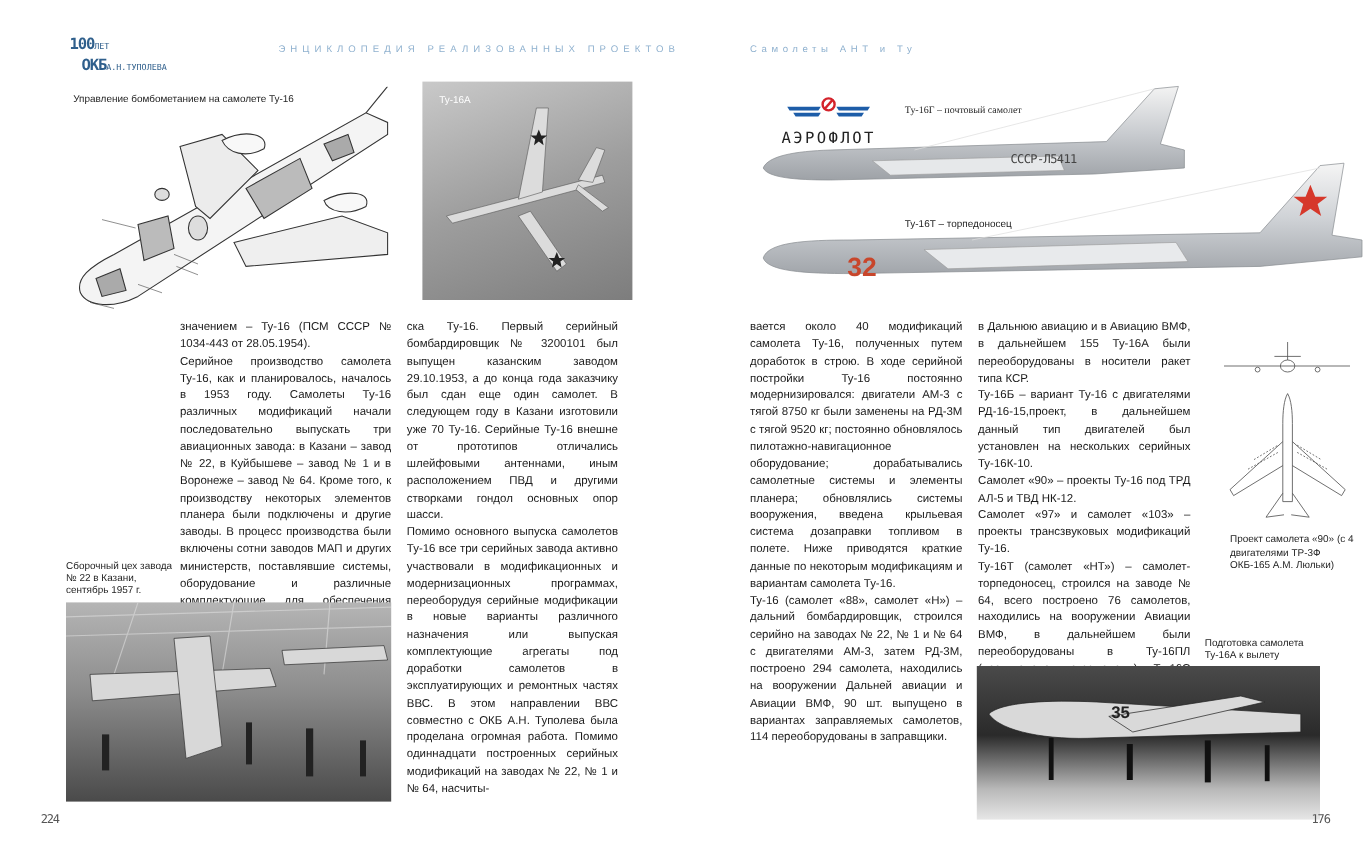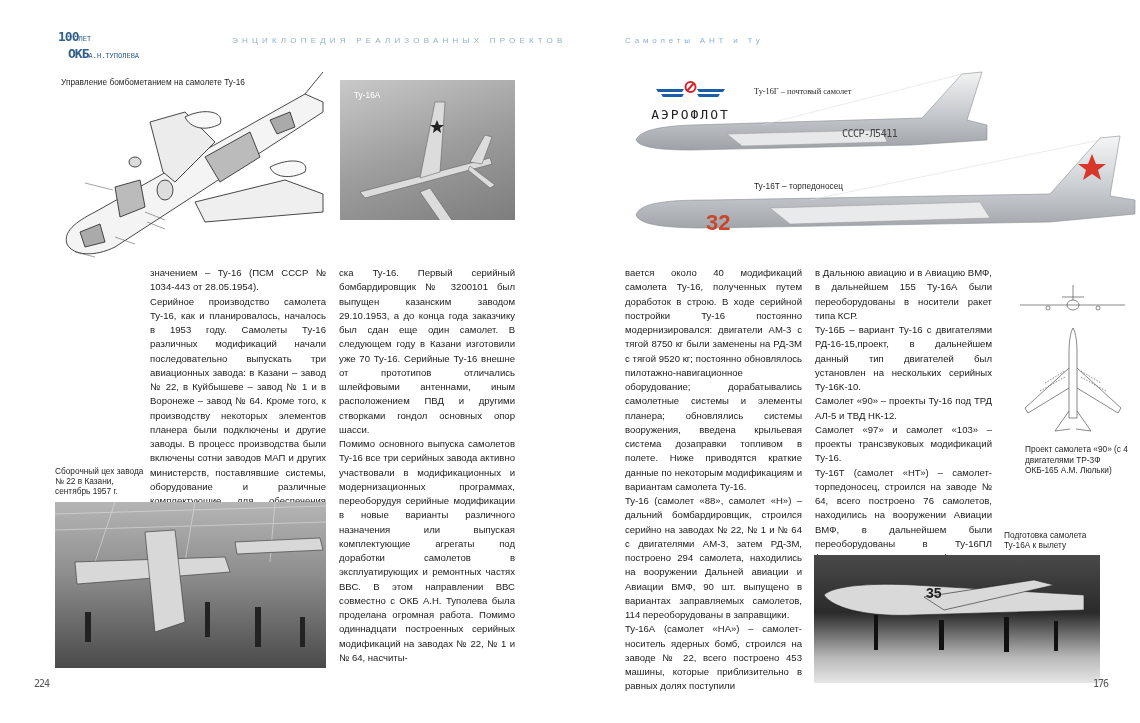--- a/index.html
+++ b/index.html
@@ -61,21 +61,21 @@
     <g stroke="#444" stroke-width="0.5">
       <line x1="30" y1="111" x2="58" y2="118"></line>
       <line x1="90" y1="140" x2="110" y2="148"></line>
       <line x1="92" y1="150" x2="110" y2="157"></line>
       <line x1="60" y1="165" x2="80" y2="172"></line>
       <line x1="20" y1="180" x2="40" y2="185"></line>
     </g>
   </svg>
 </div>
 
-<div class="abs photo" style="left:340px; top:68px; width:175px; height:140px; background:linear-gradient(160deg,#c9c9c9 0%,#9e9e9e 50%,#7d7d7d 100%);margin-top:12px;">
+<div class="abs photo" style="left:352px; top:68px; width:175px; height:182px; background:linear-gradient(160deg,#c9c9c9 0%,#9e9e9e 50%,#7d7d7d 100%);">
   <svg width="175" height="182" viewBox="0 0 175 182">
     <g fill="#dcdcdc" stroke="#555" stroke-width="0.5">
       <path d="M20,112 L150,78 L152,84 L25,118 Z"></path>
       <path d="M80,98 L95,22 L105,22 L100,92 Z"></path>
       <path d="M90,108 L120,152 L112,158 L80,112 Z"></path>
       <path d="M130,82 L145,55 L152,57 L142,84 Z"></path>
       <path d="M130,86 L155,105 L150,108 L128,90 Z"></path>
     </g>
     <g fill="#222">
       <polygon points="97,40 99,45 104,45 100,48 101,53 97,50 93,53 94,48 90,45 95,45"></polygon>
@@ -163,21 +163,20 @@
     <path d="M140,78 L350,72 L360,88 L160,94 Z" fill="#e8eaec" stroke="#999" stroke-width="0.5"></path>
     <polygon points="462,24 466,34 476,34 468,40 471,50 462,44 453,50 456,40 448,34 458,34" fill="#d6382b"></polygon>
     <line x1="180" y1="70" x2="470" y2="10" stroke="#ddd" stroke-width="0.6"></line>
   </svg>
   <div class="abs" style="left:76px; top:80px; font-size:22px; font-weight:bold; color:#c8462b;">32</div>
 </div>
 
 <div class="abs body-col" style="left:625px; top:266px; width:177px;">
   <p>вается около 40 модификаций самолета Ту-16, полученных путем доработок в строю. В ходе серийной постройки Ту-16 постоянно модернизировался: двигатели АМ-3 с тягой 8750 кг были заменены на РД-3М с тягой 9520 кг; постоянно обновлялось пилотажно-навигационное оборудование; дорабатывались самолетные системы и элементы планера; обновлялись системы вооружения, введена крыльевая система дозаправки топливом в полете. Ниже приводятся краткие данные по некоторым модификациям и вариантам самолета Ту-16.</p>
   <p>Ту-16 (самолет «88», самолет «Н») – дальний бомбардировщик, строился серийно на заводах № 22, № 1 и № 64 с двигателями АМ-3, затем РД-3М, построено 294 самолета, находились на вооружении Дальней авиации и Авиации ВМФ, 90 шт. выпущено в вариантах заправляемых самолетов, 114 переоборудованы в заправщики.</p>
-  <p>Ту-16А (самолет «НА») – самолет-носитель ядерных бомб, строился на заводе № 22, всего построено 453 машины, которые приблизительно в равных долях поступили</p>
 </div>
 <div class="abs body-col" style="left:815px; top:266px; width:177px;">
   <p>в Дальнюю авиацию и в Авиацию ВМФ, в дальнейшем 155 Ту-16А были переоборудованы в носители ракет типа КСР.</p>
   <p>Ту-16Б – вариант Ту-16 с двигателями РД-16-15,проект, в дальнейшем данный тип двигателей был установлен на нескольких серийных Ту-16К-10.</p>
   <p>Самолет «90» – проекты Ту-16 под ТРД АЛ-5 и ТВД НК-12.</p>
   <p>Самолет «97» и самолет «103» – проекты трансзвуковых модификаций Ту-16.</p>
   <p>Ту-16Т (самолет «НТ») – самолет-торпедоносец, строился на заводе № 64, всего построено 76 самолетов, находились на вооружении Авиации ВМФ, в дальнейшем были переоборудованы в Ту-16ПЛ (противолодочные самолеты) и Ту-16С (спасательные самолеты).</p>
 </div>
 
 <div class="abs drawing" style="left:1010px; top:283px; width:120px; height:155px;">

